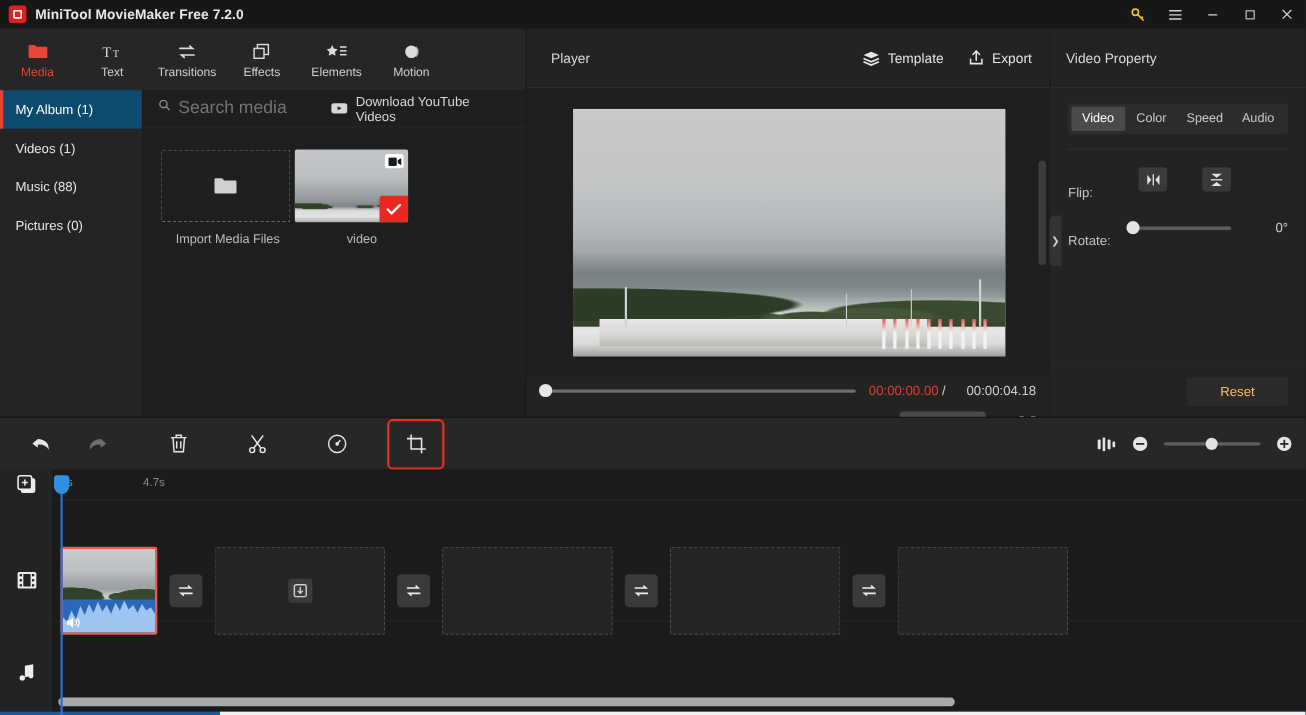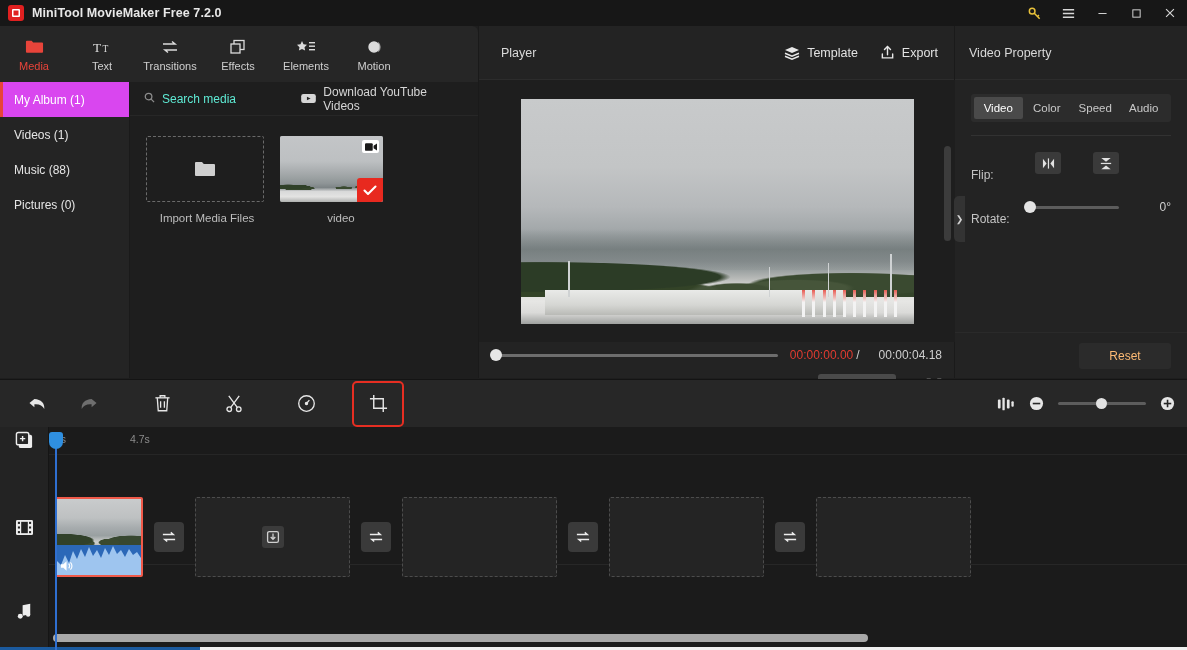--- a/index.html
+++ b/index.html
@@ -53,38 +53,38 @@
     background: #1e1e1e; display: flex;
   }
   .media-side {
     width: 130px; height: 296px; background: #242424;
     border-right: 1px solid #1a1a1a; padding-top: 0;
   }
   .side-item {
     height: 35px; display: flex; align-items: center; padding-left: 14px;
     font-size: 12px; color: #e5e5e5; position: relative;
   }
-  .side-item.active { background: #d946ef; color: #fff; }
+  .side-item.active { background: #0c4a6e; color: #fff; }
   .side-item.active::before {
     content: ""; position: absolute; left: 0; top: 0; width: 3px; height: 35px; background: #e8443a;
   }
 
   .media-main { flex: 1; height: 296px; background: #1e1e1e; }
   .media-topbar {
     height: 34px; display: flex; align-items: center; border-bottom: 1px solid #272727;
   }
   .search-box {
     display: flex; align-items: flex-start; gap: 7px; margin-left: 14px;
-    font-size: 12px; color: #5eead4; width: 160px;
+    font-size: 16px; color: #737373; width: 160px;
   }
   .yt-dl {
     display: flex; align-items: center; gap: 7px; margin-left: auto; margin-right: 14px;
     font-size: 12px; color: #d6d6d6;
   }
-  .media-grid { display: flex; gap: 12px; padding: 20px 0 0 16px; }
+  .media-grid { display: flex; padding: 20px 0 0 16px; }
   .media-cell { width: 122px; }
   .import-box {
     width: 118px; height: 66px; border: 1px dashed #6a6a6a; border-radius: 2px;
     display: flex; align-items: center; justify-content: center; color: #c8c8c8;
   }
   .cell-label {
     margin-top: 10px; text-align: center; font-size: 11.5px; color: #bdbdbd;
     white-space: nowrap; overflow: hidden; text-overflow: ellipsis;
   }
   .thumb-box {

